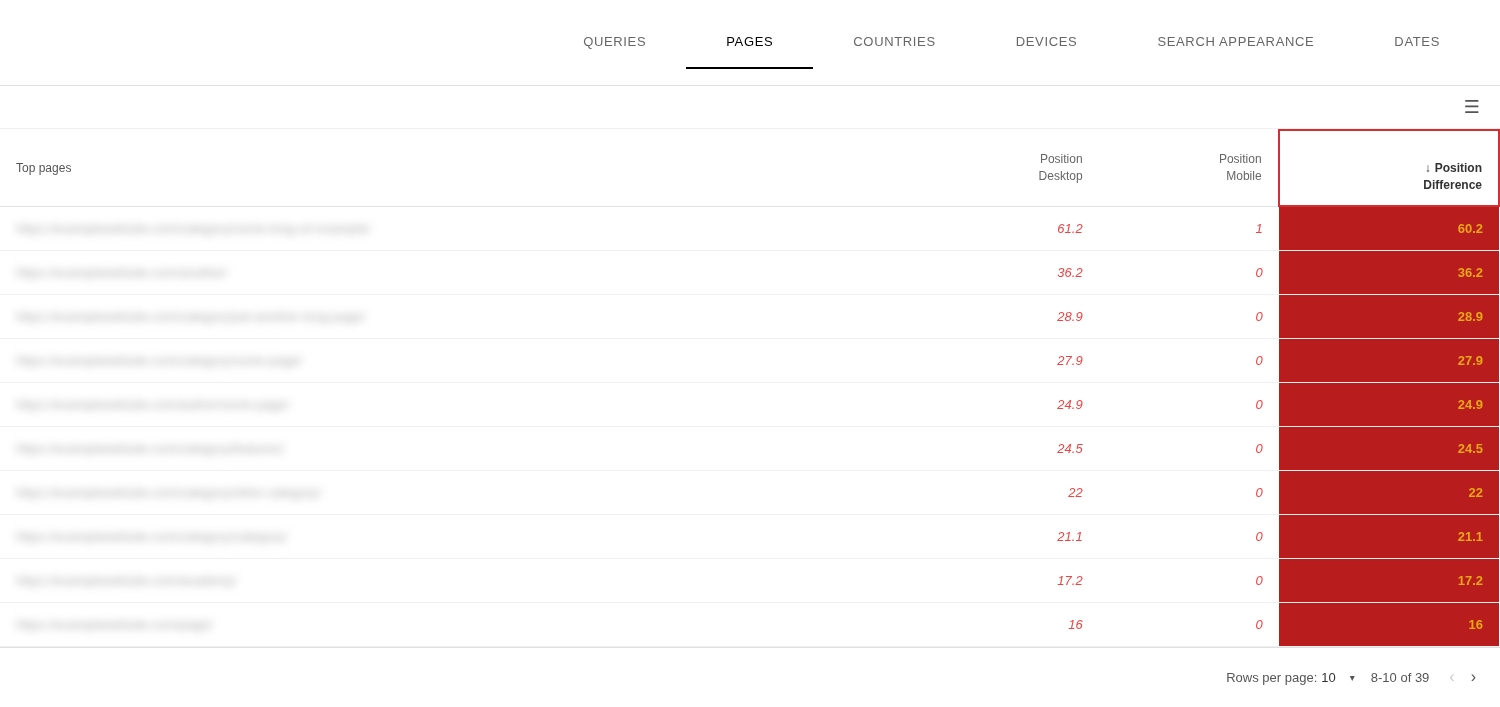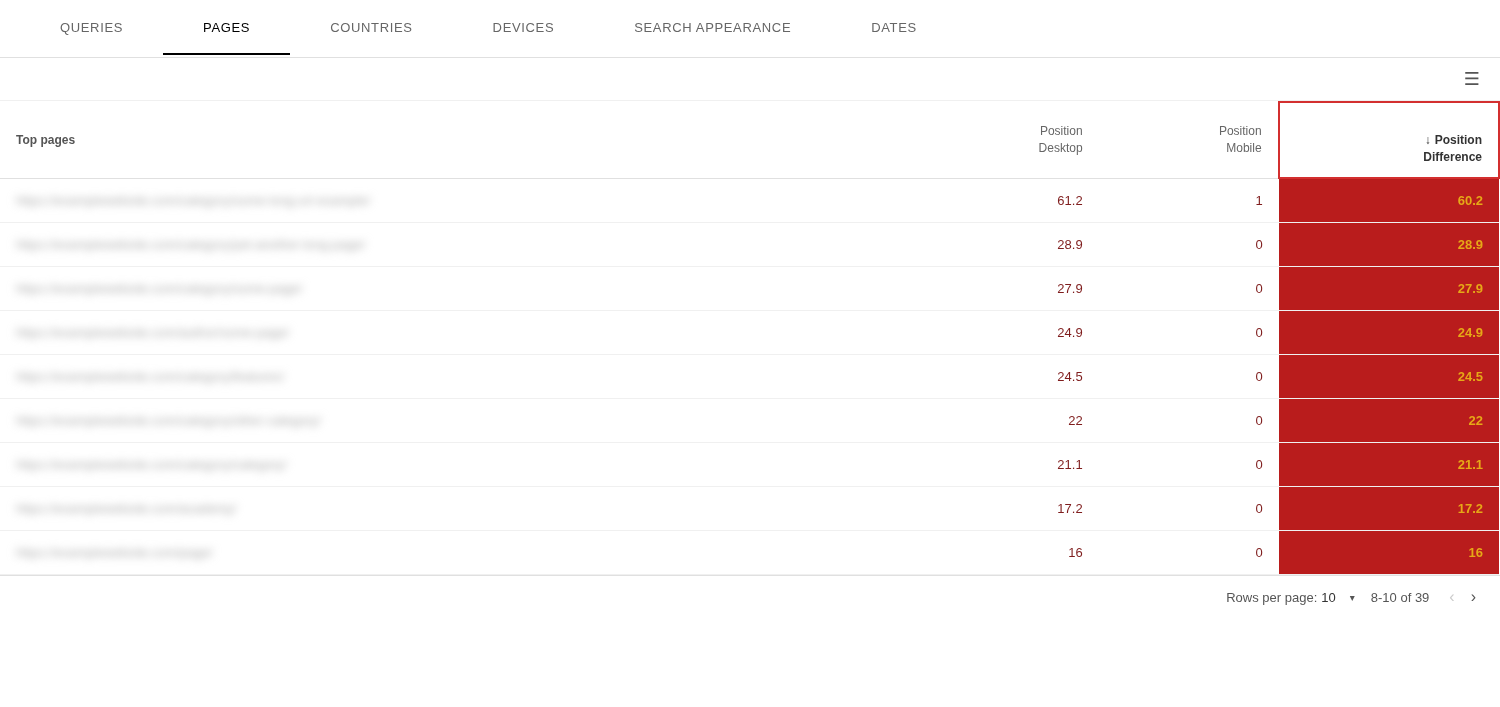--- a/index.html
+++ b/index.html
@@ -2,21 +2,22 @@
 <html><head>
   <meta charset="utf-8">
   <style>
     * { box-sizing: border-box; margin: 0; padding: 0; }
     body { font-family: Arial, sans-serif; font-size: 13px; color: #333; background: #fff; }
 
     
     .tabs {
       display: flex;
       border-bottom: 1px solid #e0e0e0;
-      padding: 2px 20px;
+      padding: 16px 20px;
+      justify-content: flex-end;
     }
     .tab {
       padding: 18px 40px;
       cursor: pointer;
       font-size: 13px;
       color: #666;
       letter-spacing: 0.05em;
       font-weight: 400;
       border-bottom: 2px solid transparent;
       text-transform: uppercase;
@@ -55,21 +56,21 @@
     thead th {
       padding: 12px 16px;
       font-size: 12px;
       color: #666;
       font-weight: 400;
       text-align: right;
     }
     thead th.col-pages {
       text-align: left;
       color: #555;
-      font-weight: 700;
+      font-weight: 400;
     }
     thead th.col-diff {
       background: #fff;
       border: 2.5px solid #d32f2f;
       font-weight: 700;
       color: #333;
       font-size: 12px;
       text-align: right;
       margin-top: 30px;
     }
@@ -91,36 +92,37 @@
       text-align: left;
       color: #6c90c9;
     }
     .blurred-text {
       display: inline-block;
       filter: blur(4px);
       color: #aaa;
       font-size: 13px;
     }
     .val-orange {
-      color: #7f1d1d;
+      color: #ef4444;
+      font-style: italic;
     }
     .col-diff-val {
       font-weight: 700;
       color: #e6a817;
     }
     .col-diff-cell {
       background: #b91c1c;
     }
 
     
     .table-footer {
       display: flex;
       justify-content: flex-end;
       align-items: center;
-      padding: 12px 20px;
+      padding: 20px 20px;
       font-size: 13px;
       color: #555;
       border-top: 1px solid #e0e0e0;
       gap: 16px;
     }
     .rows-per-page {
       display: flex;
       align-items: center;
       gap: 4px;
     }
@@ -189,20 +191,26 @@
       </tr>
     </thead>
     <tbody id="table-body">
         <tr>
           <td class="col-pages"><span class="blurred-text">https://examplewebsite.com/category/some-long-url-example/</span></td>
           <td class="val-orange">61.2</td>
           <td class="val-orange">1</td>
           <td class="col-diff-cell col-diff-val">60.2</td>
         </tr>
         <tr>
+          <td class="col-pages"><span class="blurred-text">https://examplewebsite.com/another/</span></td>
+          <td class="val-orange">36.2</td>
+          <td class="val-orange">0</td>
+          <td class="col-diff-cell col-diff-val">36.2</td>
+        </tr>
+        <tr>
           <td class="col-pages"><span class="blurred-text">https://examplewebsite.com/category/yet-another-long-page/</span></td>
           <td class="val-orange">28.9</td>
           <td class="val-orange">0</td>
           <td class="col-diff-cell col-diff-val">28.9</td>
         </tr>
         <tr>
           <td class="col-pages"><span class="blurred-text">https://examplewebsite.com/category/some-page/</span></td>
           <td class="val-orange">27.9</td>
           <td class="val-orange">0</td>
           <td class="col-diff-cell col-diff-val">27.9</td>

